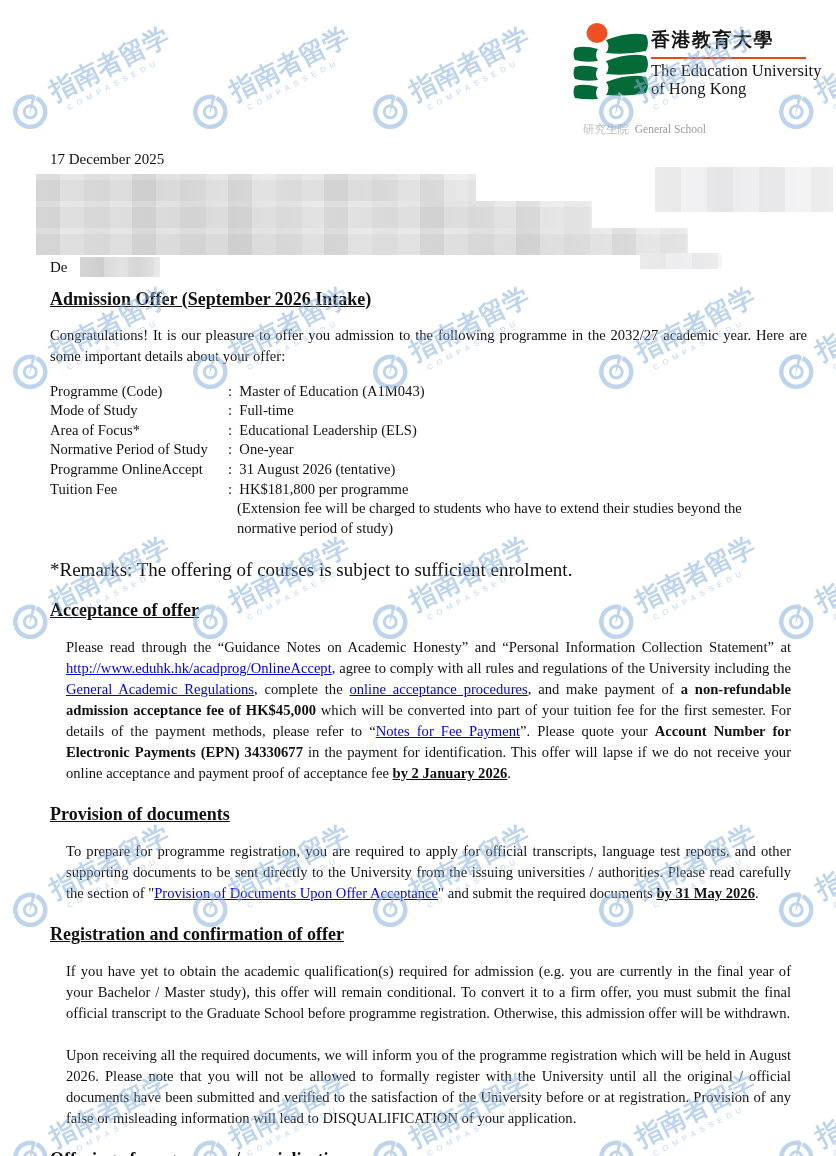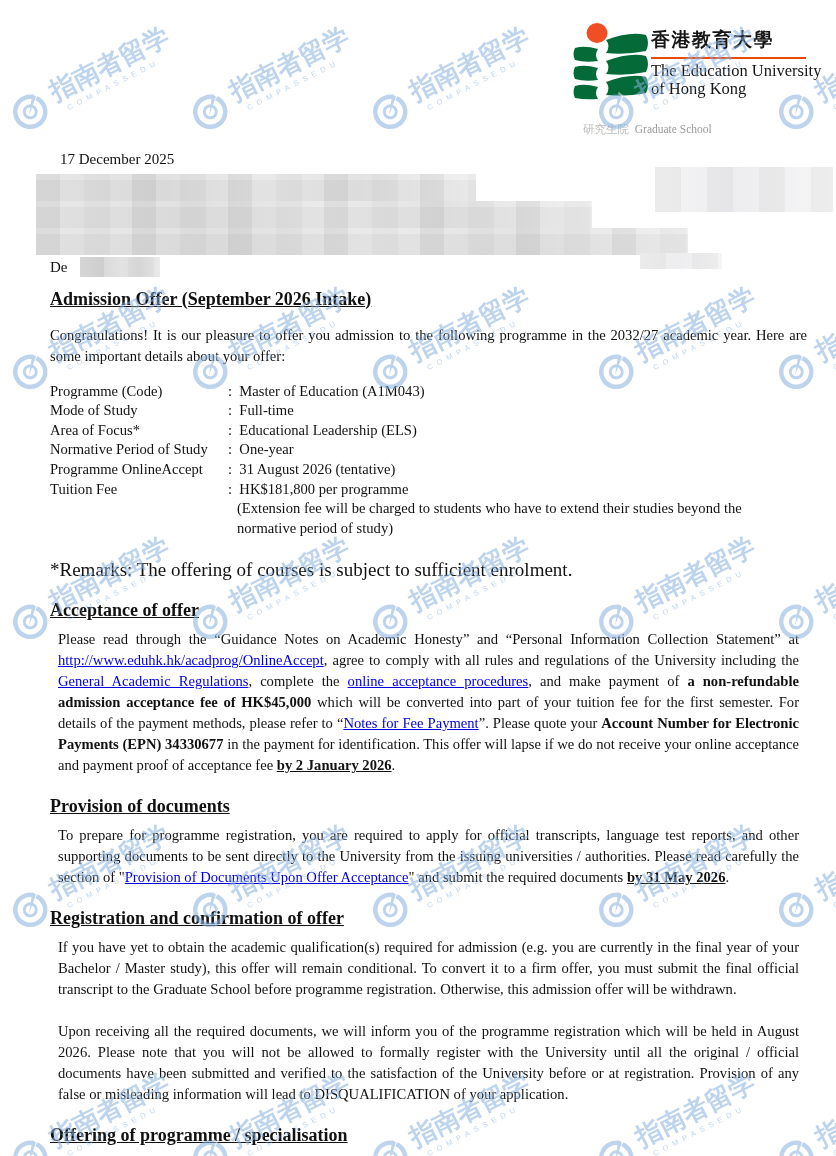--- a/index.html
+++ b/index.html
@@ -37,35 +37,35 @@
       repeating-linear-gradient(0deg, rgba(0,0,0,.03) 0 21px, rgba(255,255,255,.04) 21px 42px),
       linear-gradient(90deg,#e6e6e6 0%,#dedede 28%,#e8e8e8 52%,#e1e1e1 74%,#efefef 100%);
   }
   .px-light{
     position:absolute;
     background-image:
       repeating-linear-gradient(90deg, rgba(0,0,0,.03) 0 26px, rgba(255,255,255,.06) 26px 52px),
       linear-gradient(90deg,#f3f3f4 0%,#ececee 45%,#f5f5f6 100%);
   }
   
-  .date{position:absolute;left:60px;top:151px;font-size:15px;}
+  .date{position:absolute;left:50px;top:151px;font-size:15px;}
   .salutation{position:absolute;left:50px;top:257px;font-size:15px;}
   .sal-blur{display:inline-block;vertical-align:-5px;margin-left:12px;}
   .main{position:absolute;left:50px;top:289px;width:757px;font-size:14.6px;line-height:21px;}
   .h-sec{font-size:18px;font-weight:bold;text-decoration:underline;margin:0;}
   .intro{margin-top:15px;text-align:justify;}
   .details{margin-top:5px;}
   .drow{display:flex;line-height:19.6px;}
   .dlbl{width:178px;flex:0 0 178px;}
   .dval::before{content:":\00a0\00a0";}
   .dval.noc::before{content:"";}
   .dval.noc{padding-left:9px;width:540px;}
   .remarks{margin-top:21px;font-size:19px;}
   .section{margin-top:20px;}
-  .section p{margin:8px;text-align:justify;}
+  .section p{margin:16px;text-align:justify;}
   .section p + p{margin-top:21px;}
   .b{font-weight:bold;}
   .bu{font-weight:bold;text-decoration:underline;}
   a.lnk{color:#0000dd;text-decoration:underline;cursor:pointer;}
   
   .footer{position:absolute;left:94px;top:1112px;font-size:13px;line-height:15.5px;}
   .f-zh{color:#9aa099;font-size:12.5px;padding-left:17px;}
   .f-en{color:#222222;}
 </style>
 </head>
@@ -87,21 +87,21 @@
 
   <div class="univ-name">
     <div class="univ-zh">香港教育大學</div>
     <div class="univ-rule"></div>
     <div class="univ-en">The Education University</div>
     <div class="univ-en">of Hong Kong</div>
   </div>
 
   <div class="grad-line">
     <span class="grad-zh">研究生院</span>
-    <span class="grad-en">&nbsp;<span>Graduate School</span></span>
+    <span class="grad-en">&nbsp;<span>General School</span></span>
   </div>
 
   <div class="date">17 December 2025</div>
 
   <div class="px" style="left:36px;top:174px;width:440px;height:27px;"></div>
   <div class="px" style="left:36px;top:201px;width:556px;height:27px;"></div>
   <div class="px" style="left:36px;top:228px;width:652px;height:27px;"></div>
   <div class="px-light" style="left:640px;top:253px;width:82px;height:16px;"></div>
 
   <div class="px-light" style="left:655px;top:167px;width:178px;height:45px;"></div>

